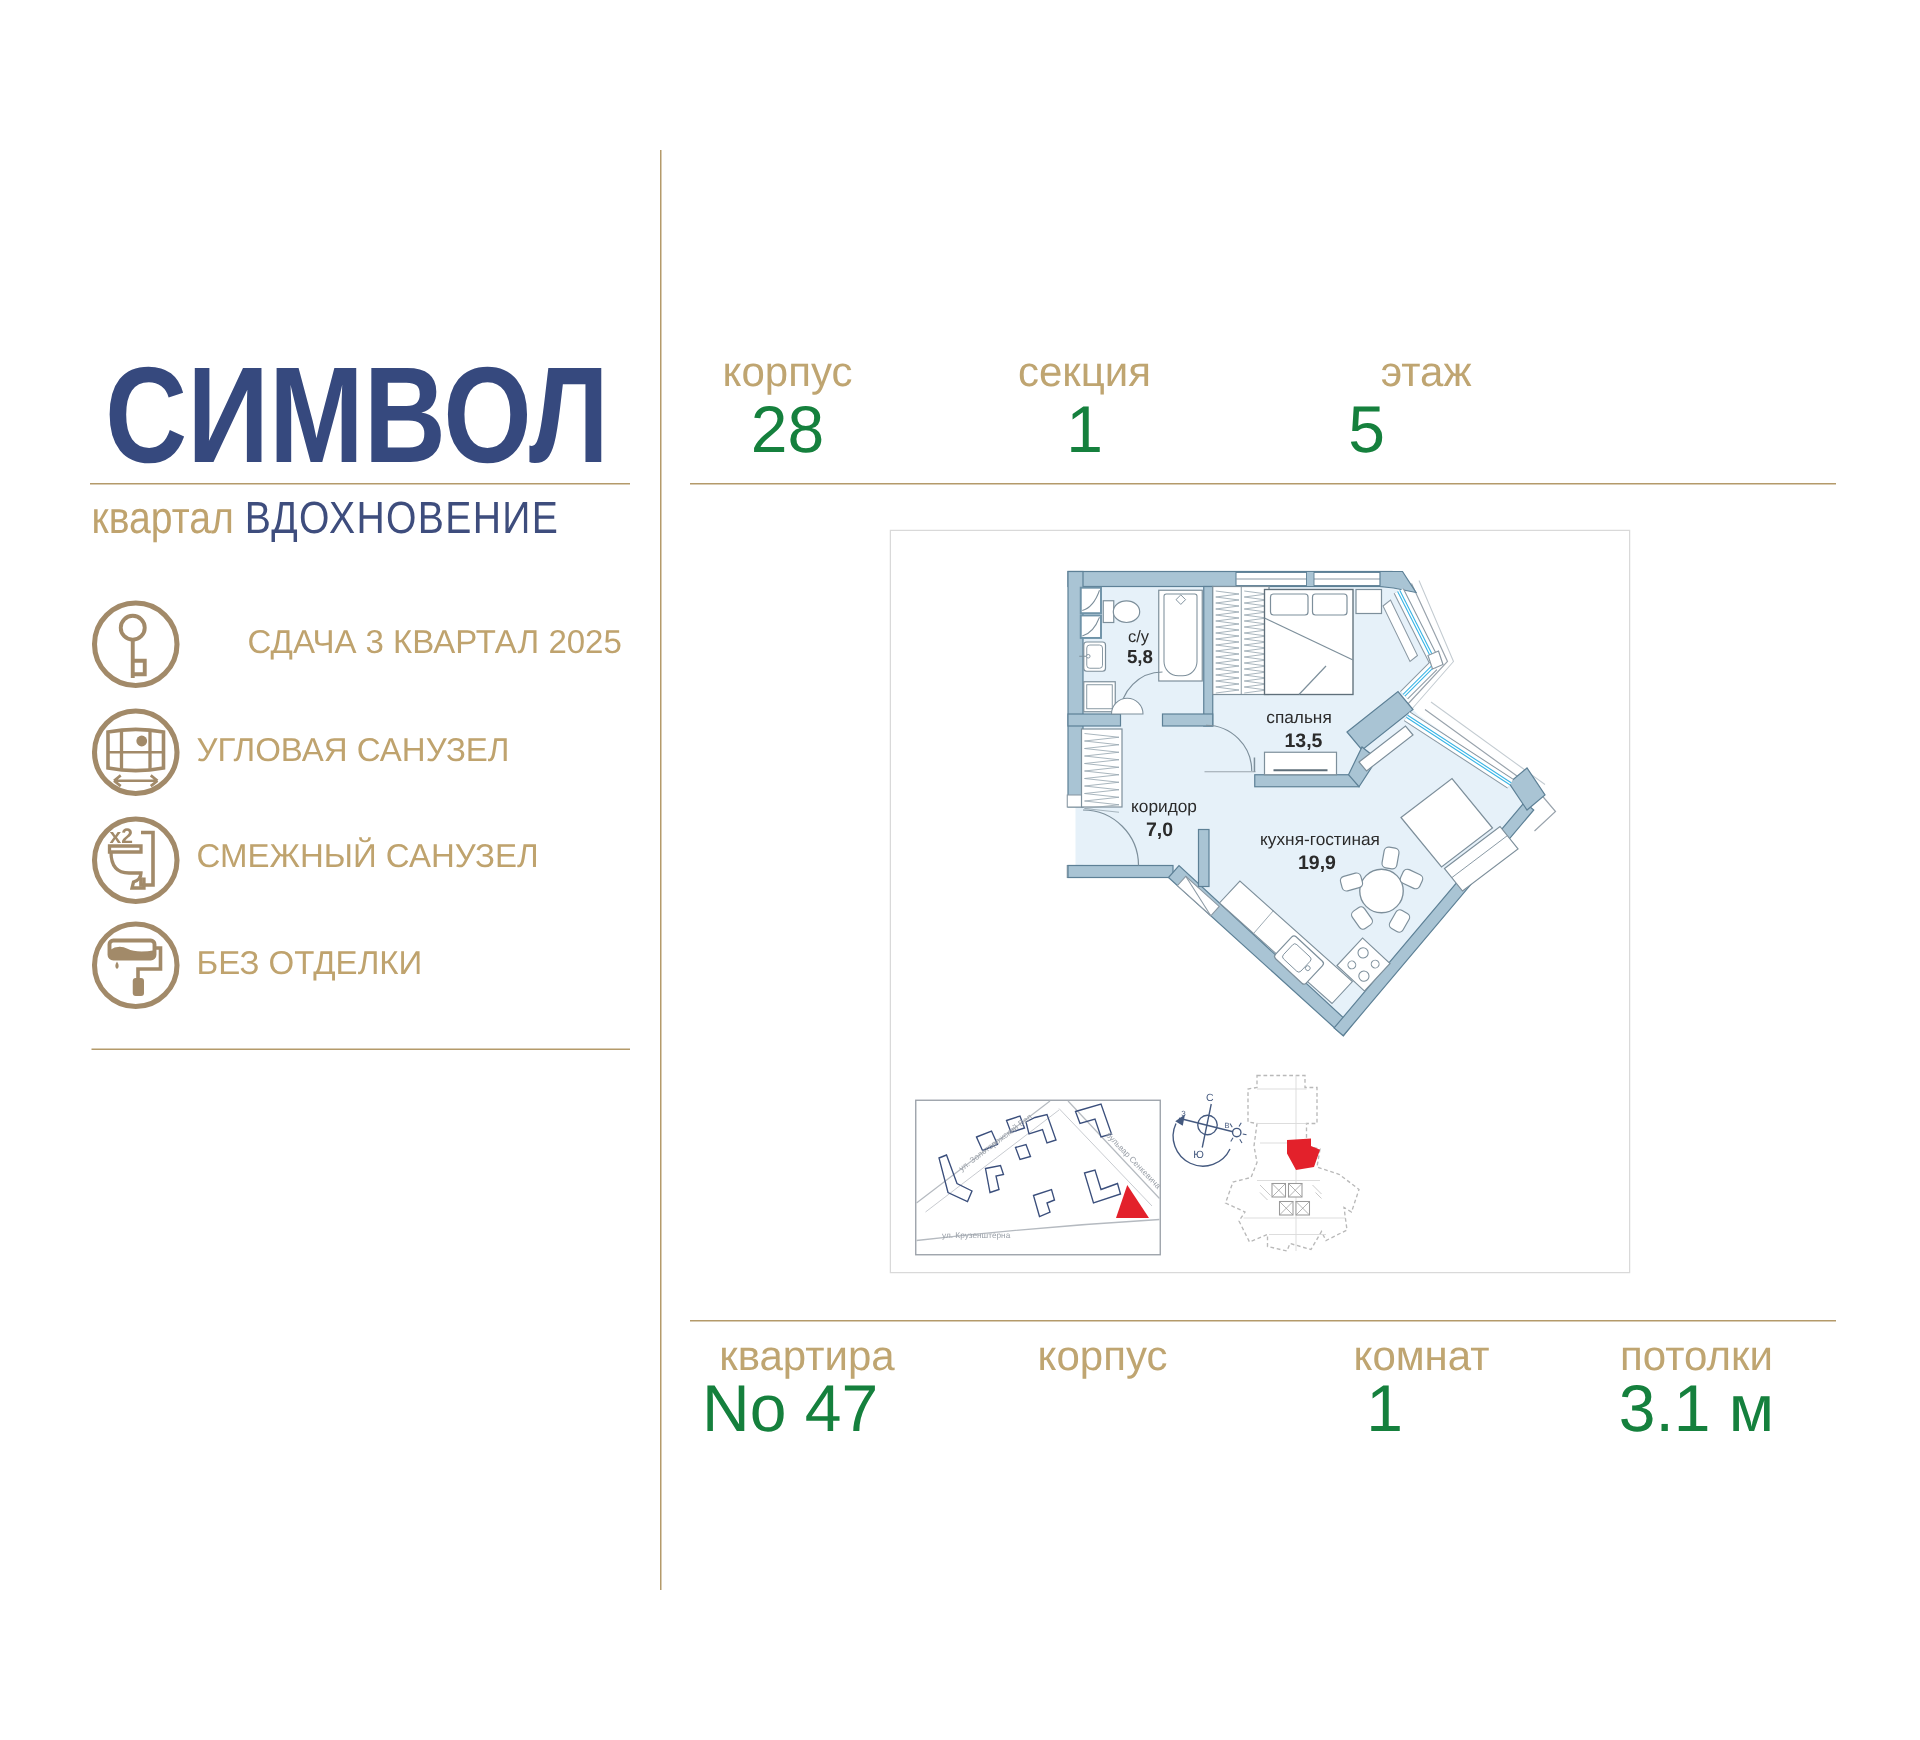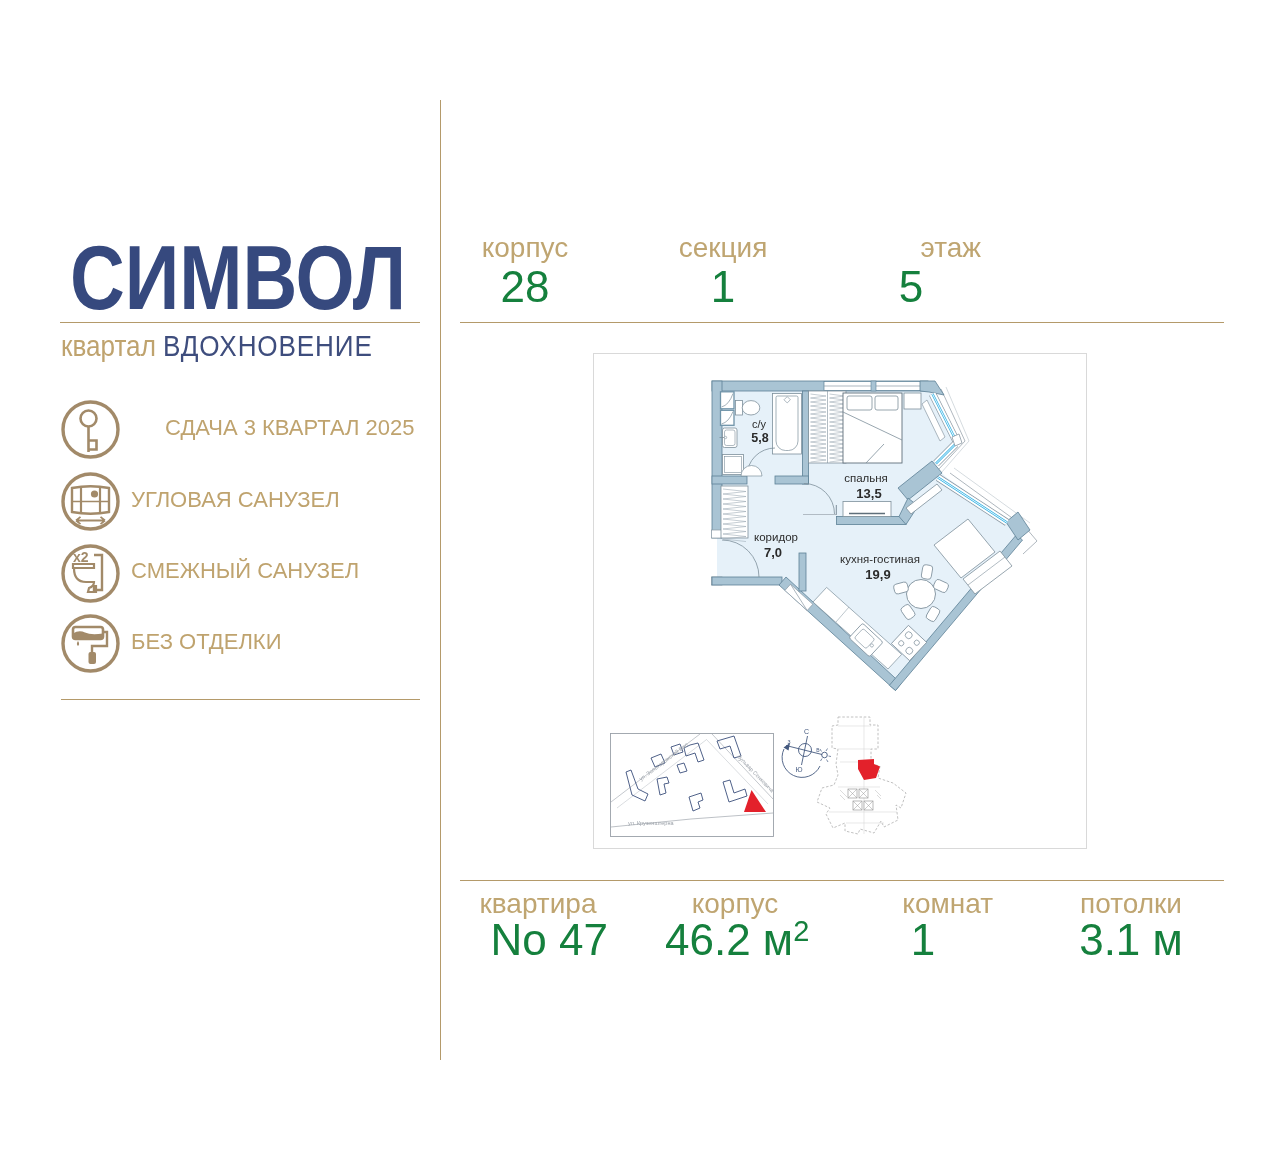--- a/index.html
+++ b/index.html
@@ -322,25 +322,24 @@
       <path d="M840,790 l7,7 M840,795 l5,5 M875,790 l6,6 M877,795 l4,4" stroke="#c4c4c4" stroke-width="0.6"></path>
 
       <polygon points="858,760 874,759 874,764 880,766.5 876,778 864,780 858,769" fill="#e3212b" stroke="none"></polygon>
     </g>
   </svg>
 
   <div class="abs" style="left:460px;top:880px;width:764px;height:1px;background:#b49a6a;"></div>
 
   <div class="abs lbl" style="left:468px;top:890px;width:140px;text-align:center;">квартира</div>
 
-  <div class="abs val" style="left:468px;top:918px;width:140px;text-align:right;">No 47</div>
+  <div class="abs val" style="left:468px;top:918px;width:140px;text-align:left;">No 47</div>
 
   <div class="abs lbl" style="left:665px;top:890px;width:140px;text-align:center;">корпус</div>
 
-  <div class="abs val" style="left:665px;top:918px;width:140px;text-align:center;">46.2 м<span style="font-size:29px;position:relative;top:-14px;">2</span></div>
 
   <div class="abs lbl" style="left:853px;top:890px;width:140px;text-align:right;">комнат</div>
 
   <div class="abs val" style="left:853px;top:918px;width:140px;text-align:center;">1</div>
 
   <div class="abs lbl" style="left:1061px;top:890px;width:140px;text-align:center;">потолки</div>
 
   <div class="abs val" style="left:1061px;top:918px;width:140px;text-align:center;">3.1 м</div>
 </div>
 

